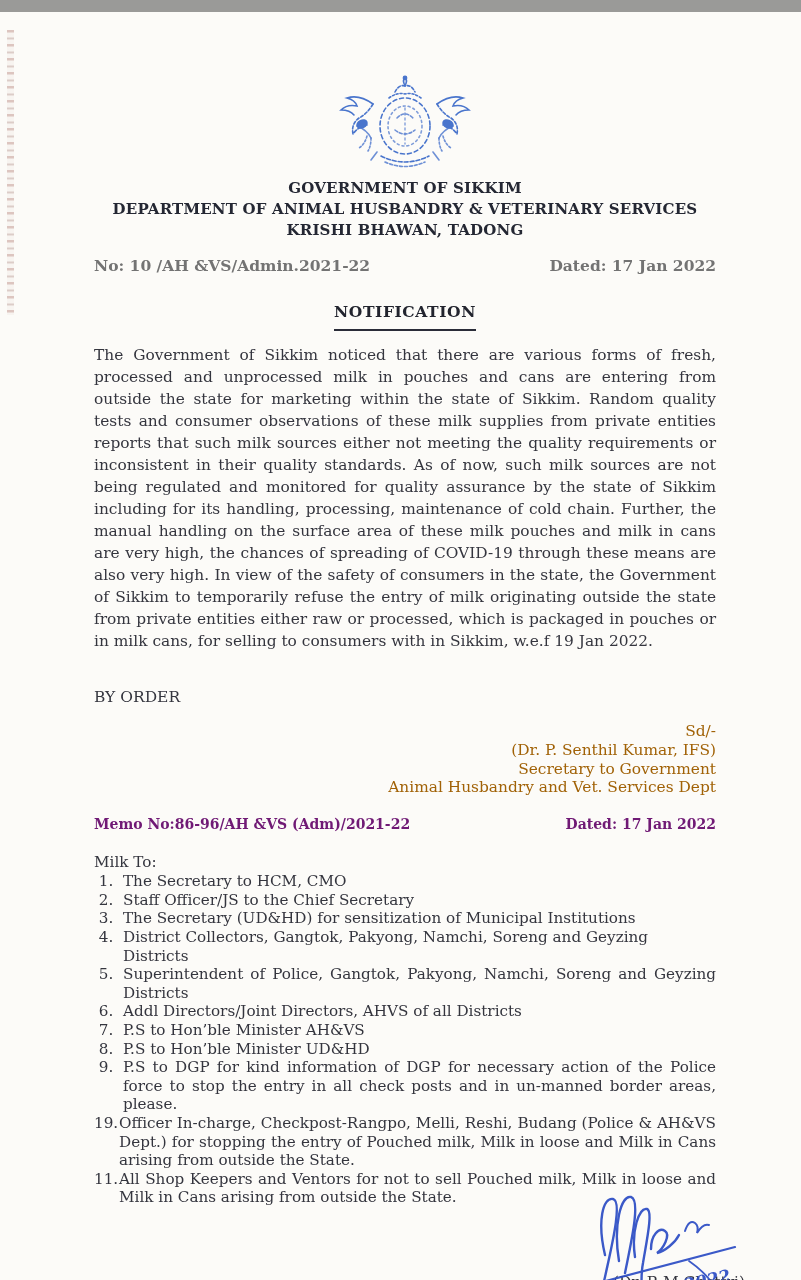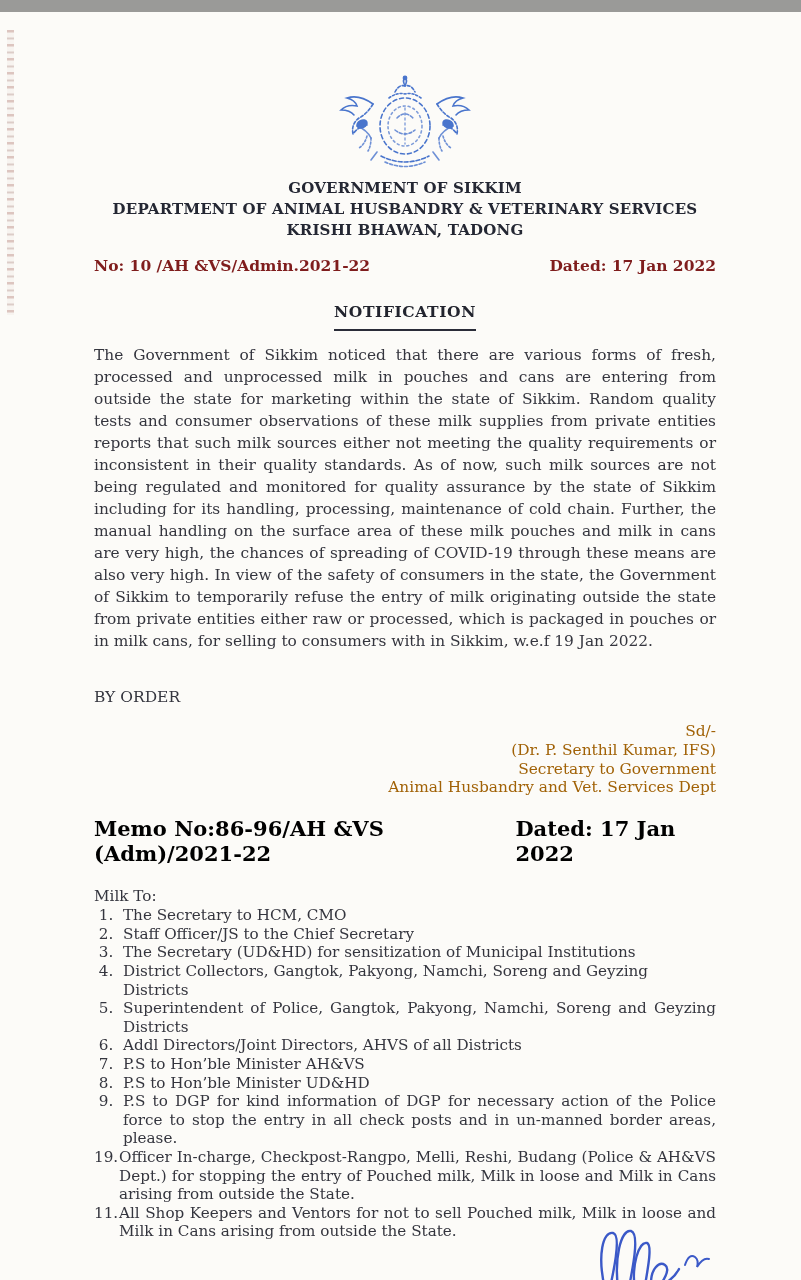--- a/index.html
+++ b/index.html
@@ -24,31 +24,31 @@
       rgba(146,74,62,0.04) 10px, rgba(146,74,62,0.04) 14px
     );
     filter:blur(0.6px);
     opacity:.8;
   }
   .content{padding:62px 85px 0 94px;}
   .emblem-wrap{text-align:center;margin-bottom:2px;}
   .emblem-wrap svg{display:inline-block;}
   .hdr{ text-align:center; font-weight:bold; color:#242733; line-height:21px; font-size:15px; letter-spacing:.2px;}
   .hdr .l2{font-size:15px;}
-  .refrow{display:flex;justify-content:space-between;font-weight:bold;color:#7f1d1d;font-size:15.5px;margin-top:15px;}
+  .refrow{display:flex;justify-content:space-between;font-weight:bold;color:#737373;font-size:15.5px;margin-top:15px;}
   .title{
     text-align:center;margin-top:27px;font-weight:bold;font-size:15.5px;color:#22242e;letter-spacing:.6px;
   }
   .title span{border-bottom:2.5px solid #2a2c38;padding-bottom:8px;}
   .bodytext{
     margin-top:23px;font-size:15.4px;line-height:22px;text-align:justify;color:#34353e;
   }
   .byorder{margin-top:36px;font-size:15.5px;color:#34353e;}
   .sig1{margin-top:16px;text-align:right;font-size:15.4px;line-height:18.8px;color:#a16207;}
-  .memrow{display:flex;justify-content:space-between;font-weight:bold;color:#000000;font-size:21px;margin-top:19px;}
+  .memrow{display:flex;justify-content:space-between;font-weight:bold;color:#701a75;font-size:14px;margin-top:19px;}
   .copyto{margin-top:21px;font-size:15.2px;color:#34353e;}
   .clist{margin-top:1px;font-size:15.2px;line-height:18.6px;color:#34353e;}
   .clist .row{display:flex;align-items:flex-start;}
   .clist .num{flex:none;white-space:pre;min-width:25px;}
   .clist .txt{flex:1;text-align:justify;}
   .clist .txt.short{text-align:left;}
   .sigzone{position:relative;height:66px;}
   .sig-svg{position:absolute;right:-38px;top:-16px;z-index:3;}
   .sig2{position:relative;text-align:right;font-size:15.4px;line-height:19px;color:#34353e;margin-right:-29px;z-index:1;}
 </style>

